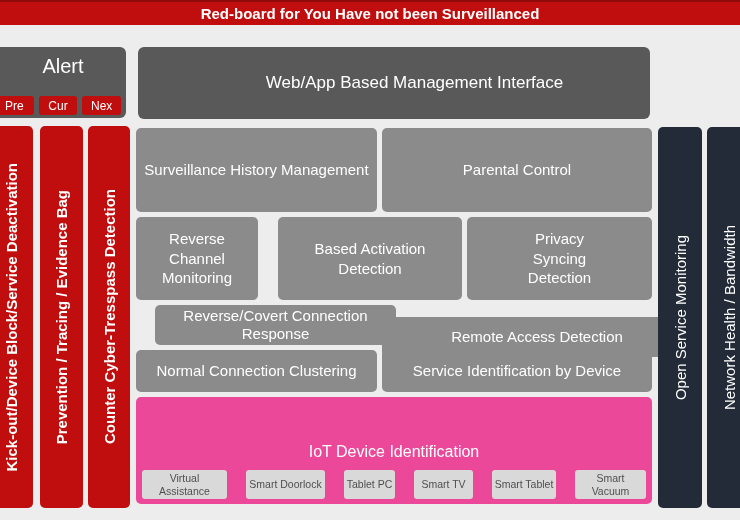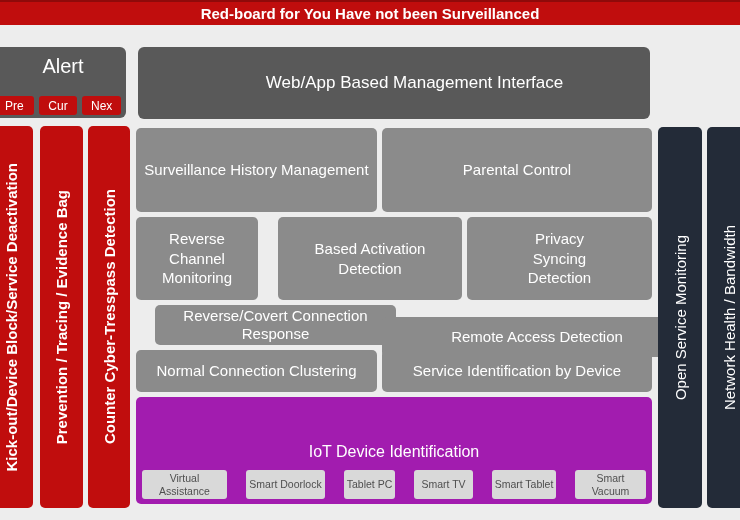--- a/index.html
+++ b/index.html
@@ -64,21 +64,21 @@
   .t-r2a { left: 136px; top: 217px; width: 122px; height: 83px; }
   .t-r2b { left: 278px; top: 217px; width: 184px; height: 83px; padding: 0 25px; }
   .t-r2c { left: 467px; top: 217px; width: 185px; height: 83px; padding: 0 42px; }
   .t-r3a { left: 136px; top: 305px; width: 241px; height: 40px; padding: 0 25px; line-height: 1.2; margin-left: 19px; }
   .t-r3b { left: 382px; top: 317px; width: 310px; height: 40px; }
   .t-r4a { left: 136px; top: 350px; width: 241px; height: 42px; }
   .t-r4b { left: 382px; top: 350px; width: 270px; height: 42px; }
   
   .iot {
     left: 136px; top: 397px; width: 516px; height: 107px;
-    background: #a21caf; border-radius: 5px;
+    background: #ec4899; border-radius: 5px;
     display: flex; flex-direction: column; justify-content: flex-end;
   }
   .iot-title {
     color: #fff; font-size: 16px; text-align: center; margin-bottom: 9px;
   }
   .iot-devices {
     display: flex; gap: 19px; margin: 0 6px 5px 6px; height: 29px;
   }
   .device {
     background: #d9d9d9; color: #4f4f4f; border-radius: 3px;

